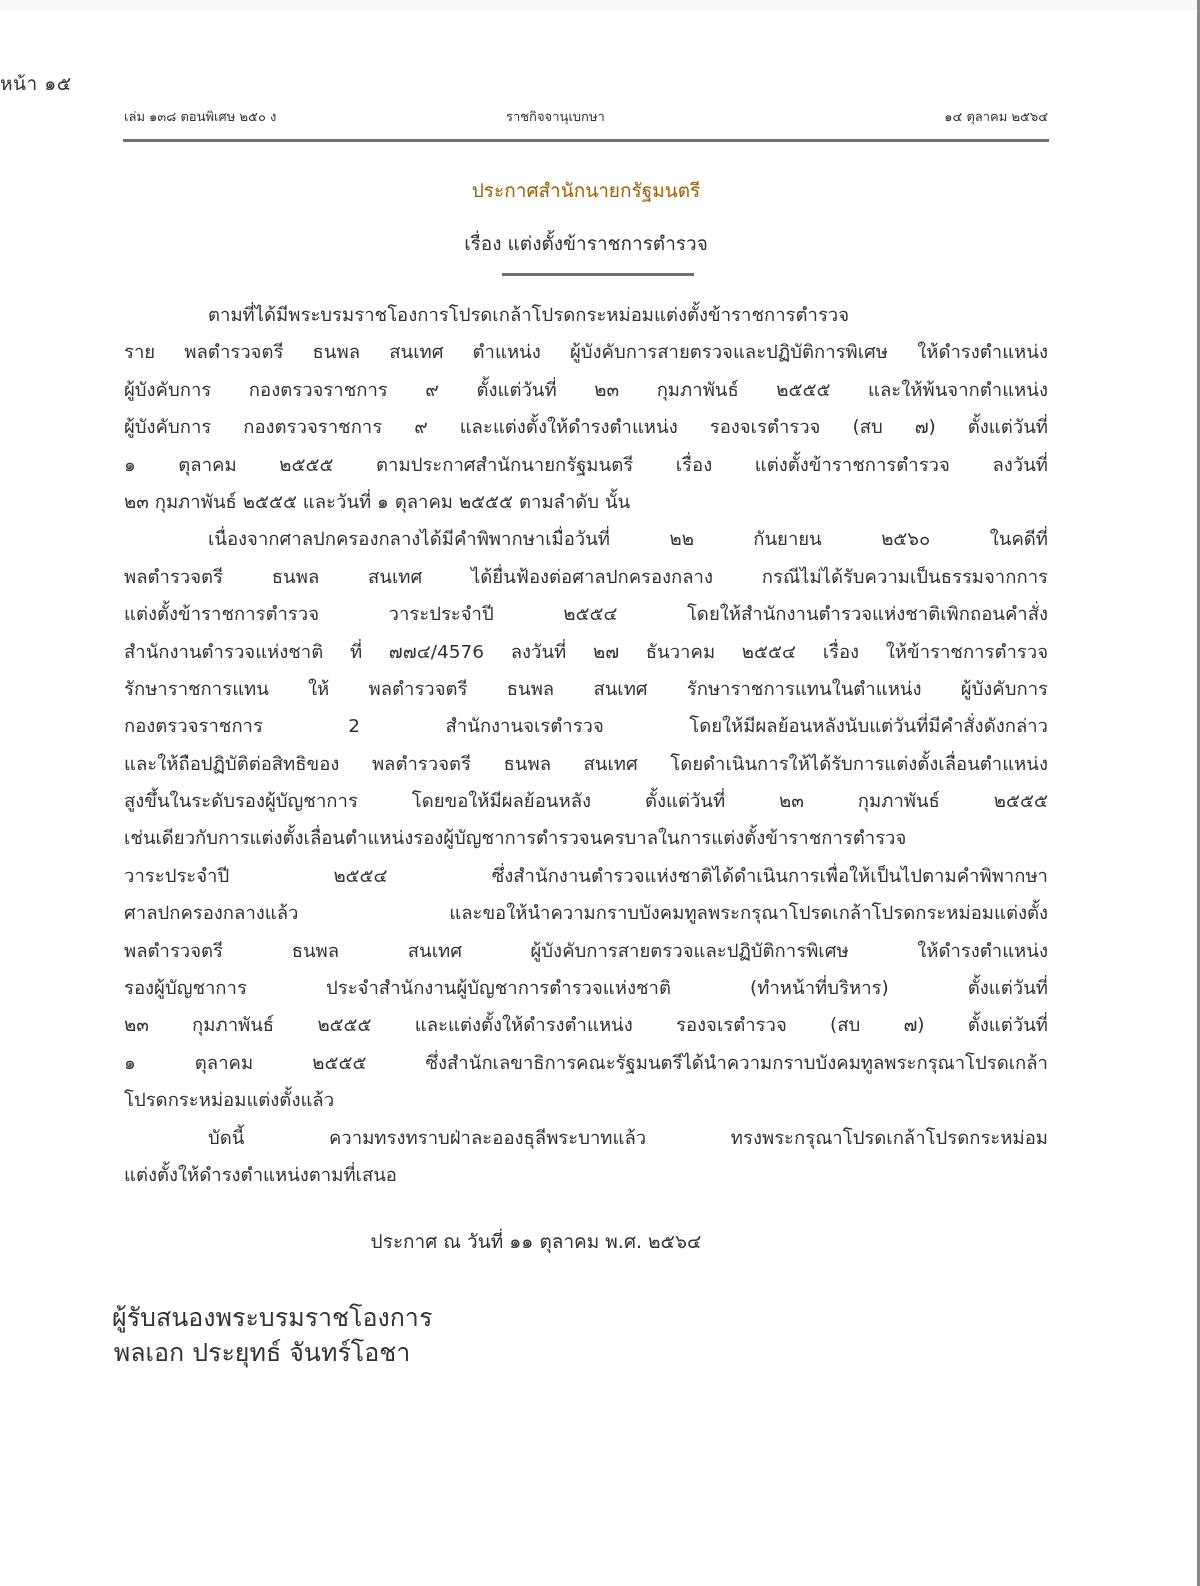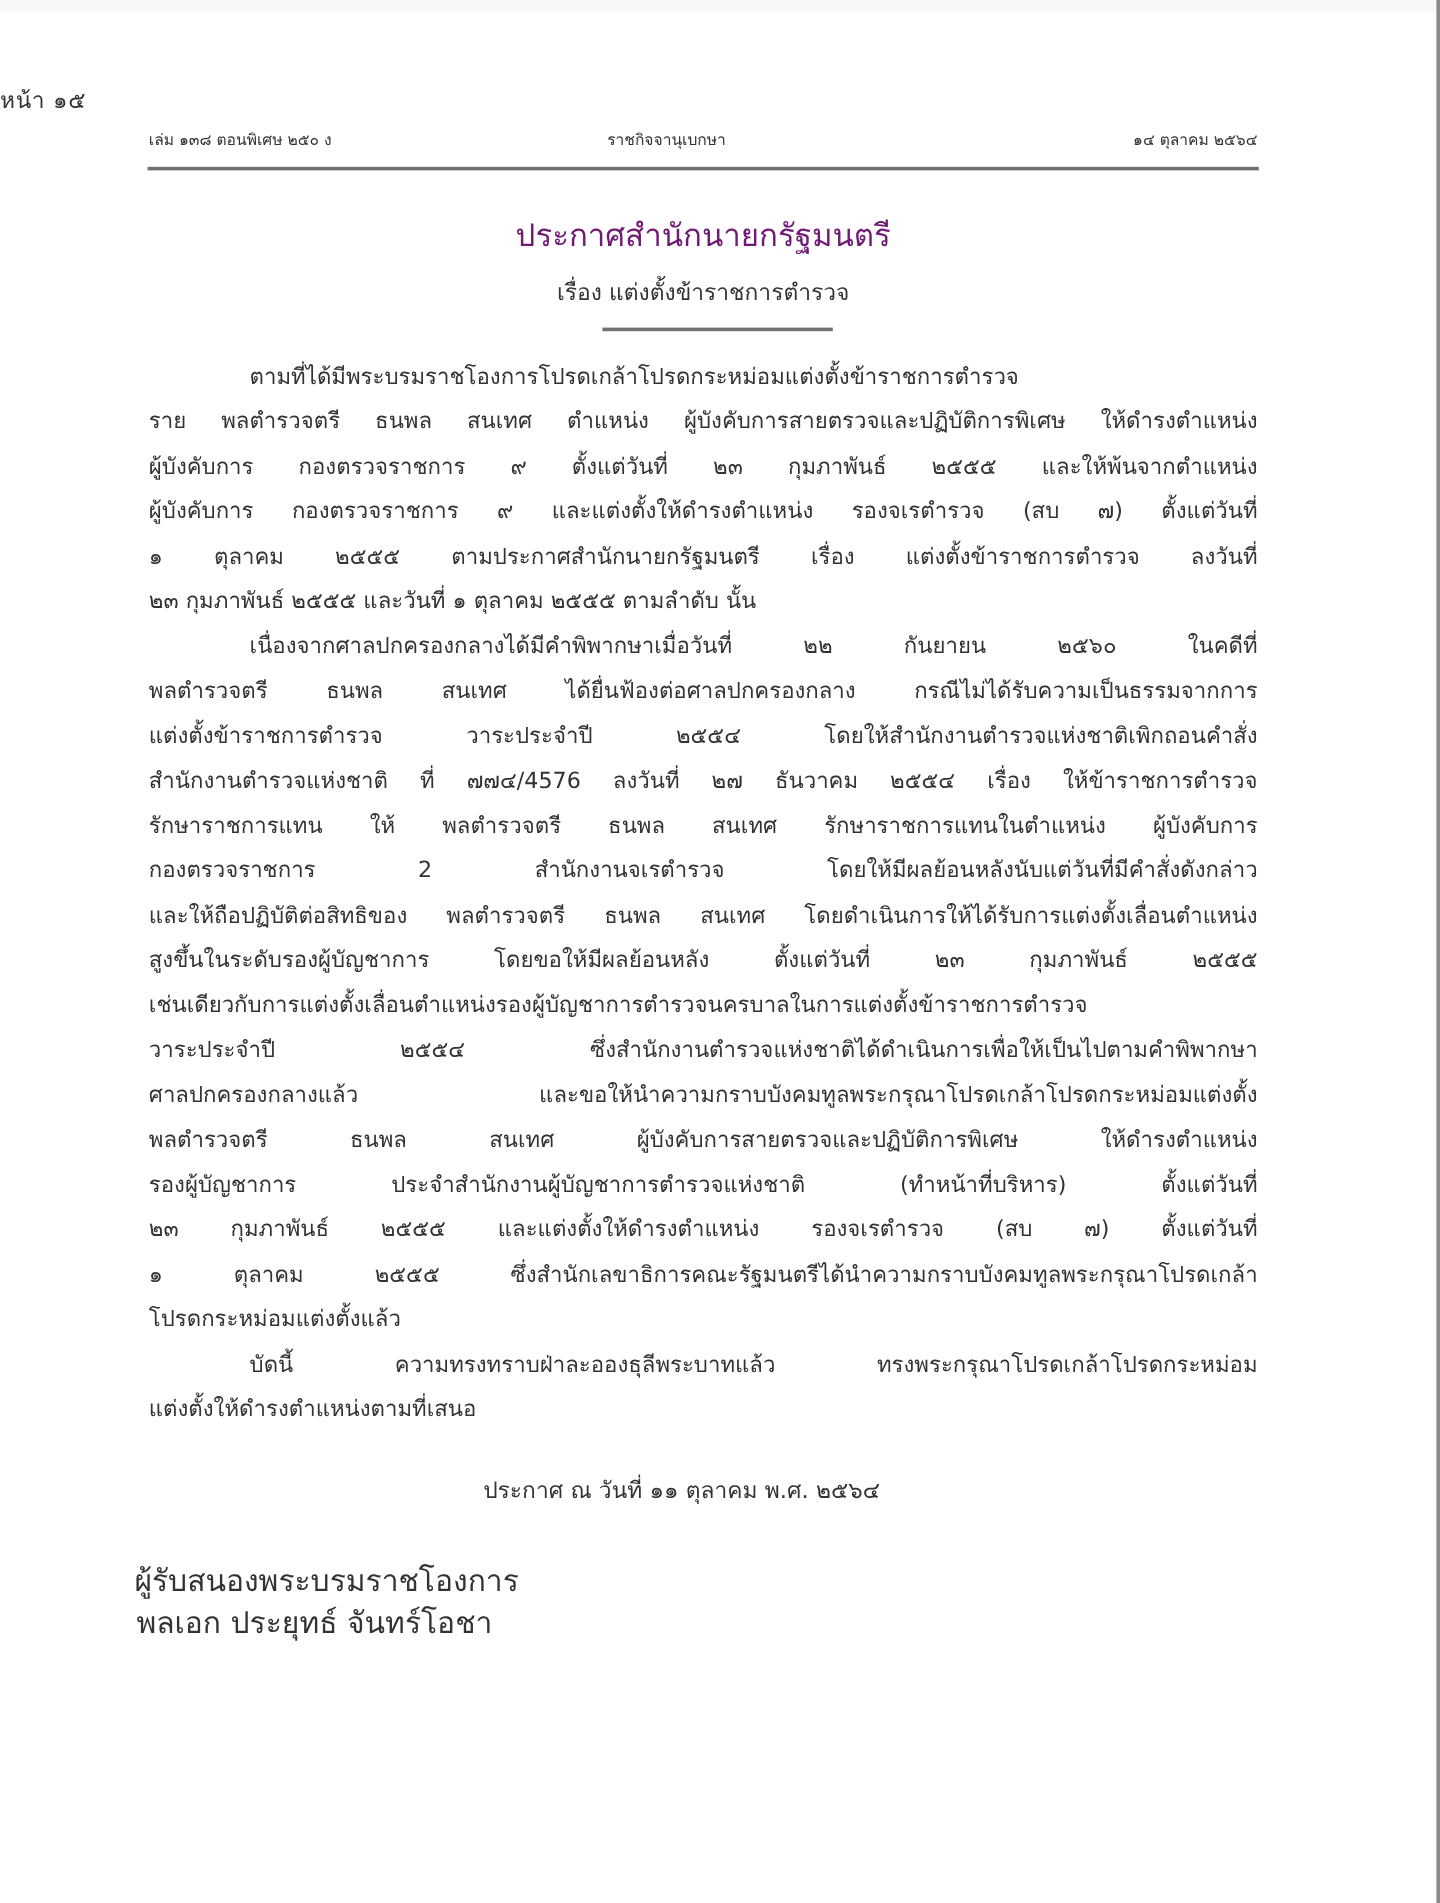--- a/index.html
+++ b/index.html
@@ -61,22 +61,22 @@
       width: 926px;
       height: 3px;
       background: #707070;
     }
     .title {
       position: absolute;
       top: 175px;
       left: 0;
       width: 1172px;
       text-align: center;
-      font-size: 26px;
-      color: #701a75;
+      font-size: 19px;
+      color: #a16207;
     }
     .subtitle {
       position: absolute;
       top: 228px;
       left: 0;
       width: 1172px;
       text-align: center;
       font-size: 19px;
     }
     .title-rule {
@@ -104,21 +104,20 @@
     }
     .line.indent { padding-left: 84px; }
     .line.last { text-align-last: left; }
     .date-line {
       position: absolute;
       top: 1226px;
       left: 0;
       width: 1072px;
       text-align: center;
       font-size: 19px;
-      margin-left: 32px;
     }
     .signature {
       position: absolute;
       top: 1300px;
       left: 112px;
       width: 300px;
       text-align: center;
       font-size: 25px;
       line-height: 35px;
     }

